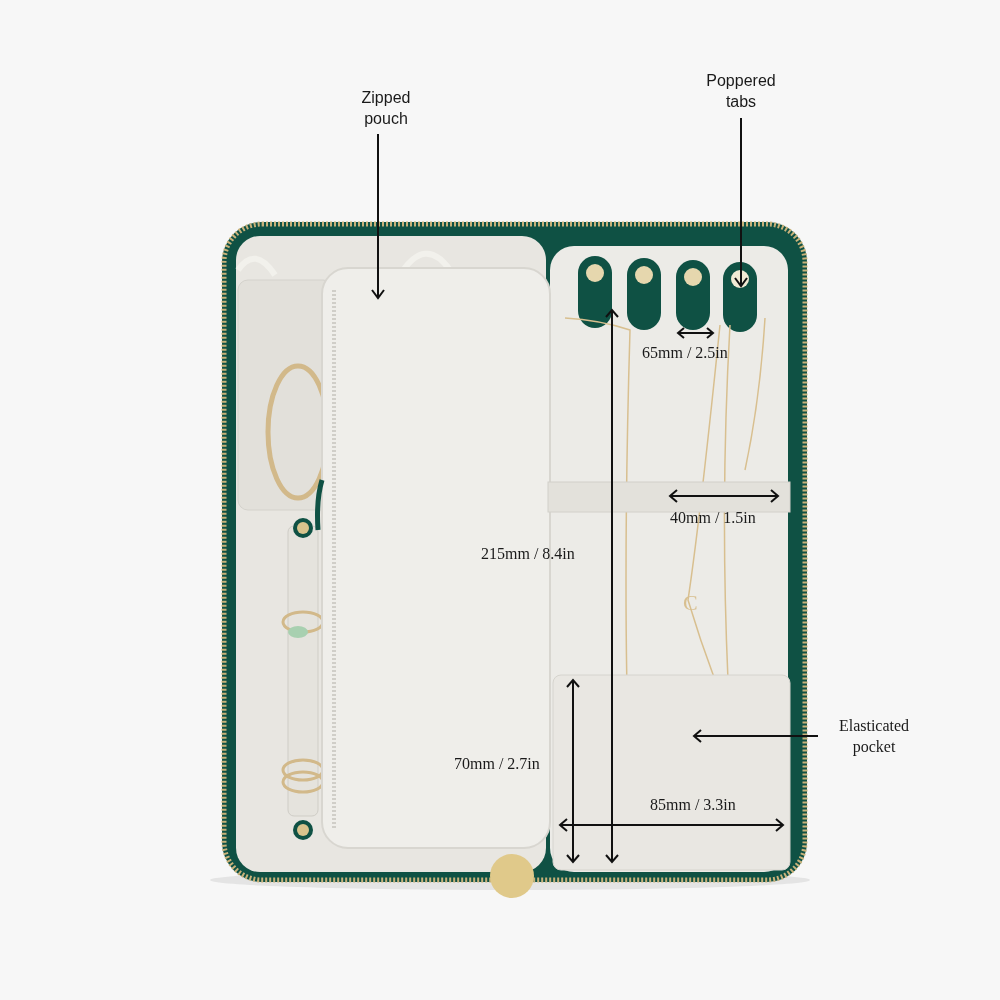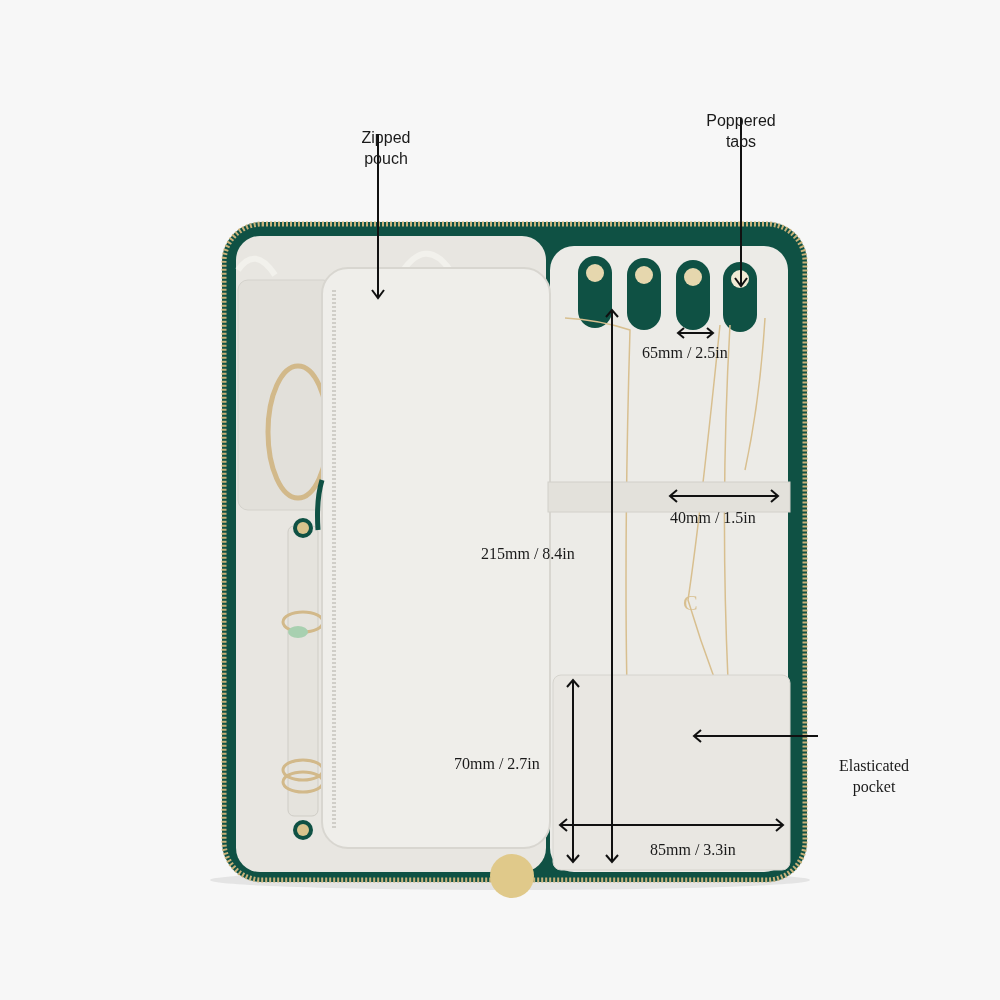--- a/index.html
+++ b/index.html
@@ -1,17 +1,17 @@
 <!DOCTYPE html>
 <html><head>
 <meta charset="utf-8">
 <style>
   html, body { margin:0; padding:0; }
   body { width:1000px; height:1000px; background:#f7f7f7; position:relative; overflow:hidden; font-family:"Liberation Sans", sans-serif; color:#1a1a1a; }
-  .label { position:absolute; font-size:16px; text-align:center; line-height:21px;margin-top:40px; }
+  .label { position:absolute; font-size:16px; text-align:center; line-height:21px; }
   .dim { position:absolute; font-size:16px; white-space:nowrap;font-family:Liberation Serif, serif; }
   svg.overlay { position:absolute; left:0; top:0; }
 </style>
 </head>
 <body>
 
 <svg class="overlay" width="1000" height="1000" viewBox="0 0 1000 1000">
 
   <ellipse cx="510" cy="880" rx="300" ry="10" fill="#e4e4e4"></ellipse>
 
@@ -115,13 +115,13 @@
 
 <div class="label" style="left:822px; top:715px; width:104px;font-family:Liberation Serif, serif;">
   <div>Elasticated</div>
   <div>pocket</div>
 </div>
 
 <div class="dim" style="left:642px; top:344px;">65mm / 2.5in</div>
 <div class="dim" style="left:670px; top:509px;text-align:center;">40mm / 1.5in</div>
 <div class="dim" style="left:481px; top:545px;">215mm / 8.4in</div>
 <div class="dim" style="left:454px; top:755px;">70mm / 2.7in</div>
-<div class="dim" style="left:650px; top:796px;margin-top:45px;">85mm / 3.3in</div>
+<div class="dim" style="left:650px; top:796px;">85mm / 3.3in</div>
 
 </body></html>

